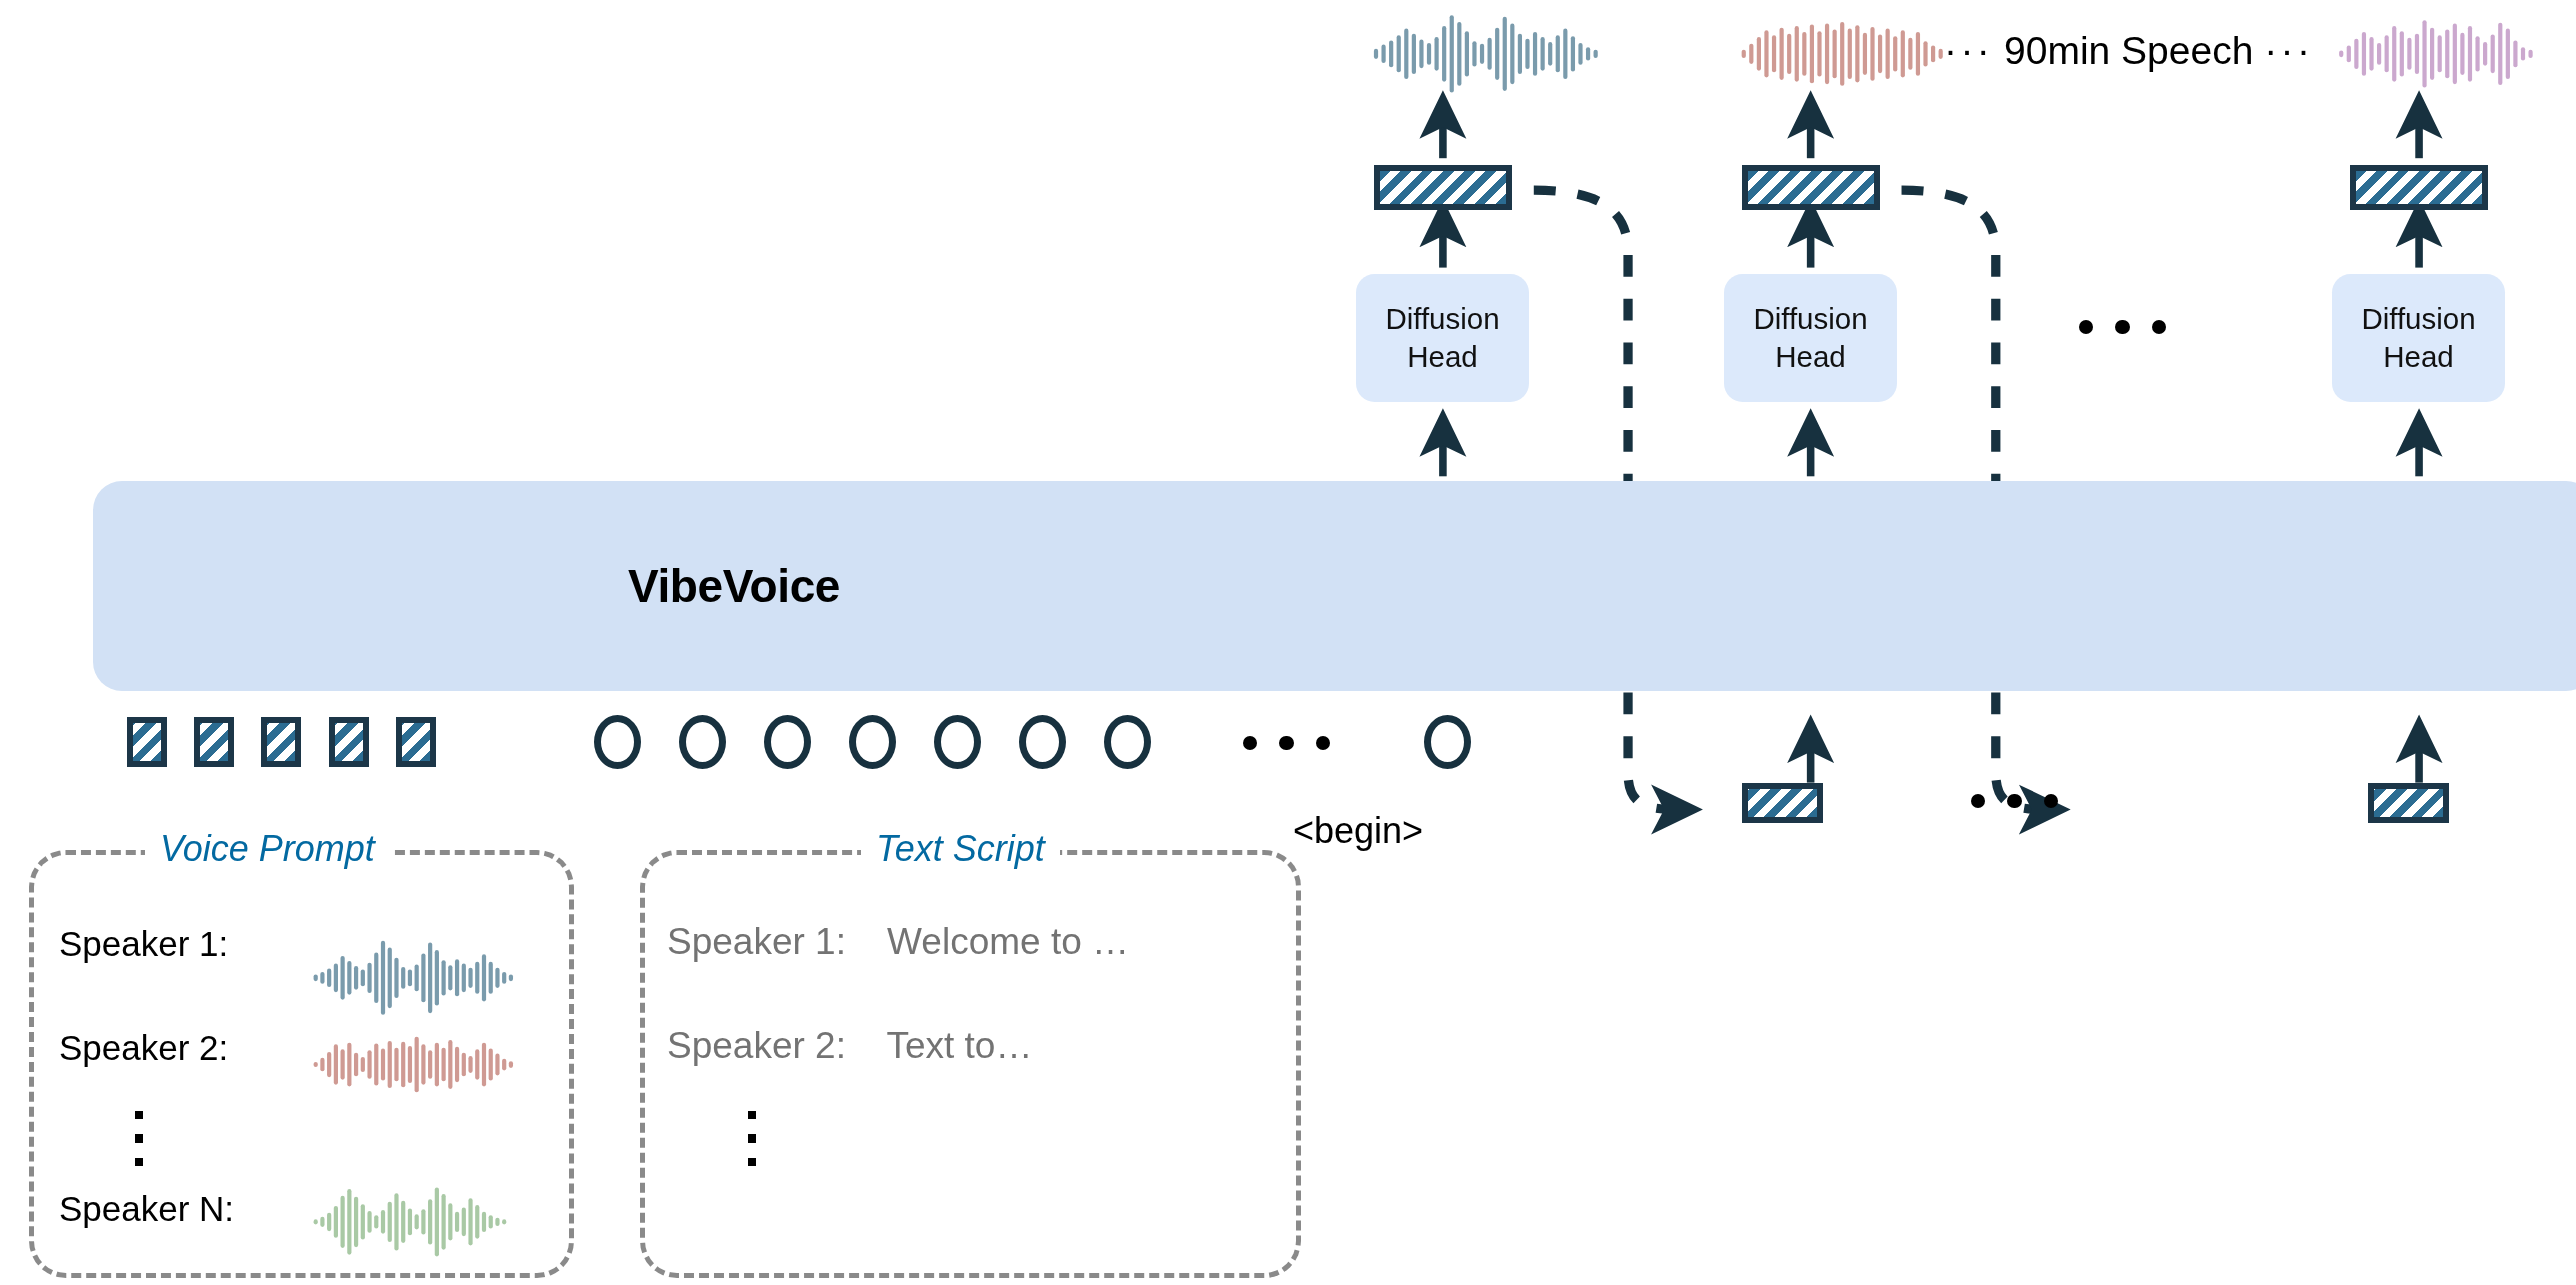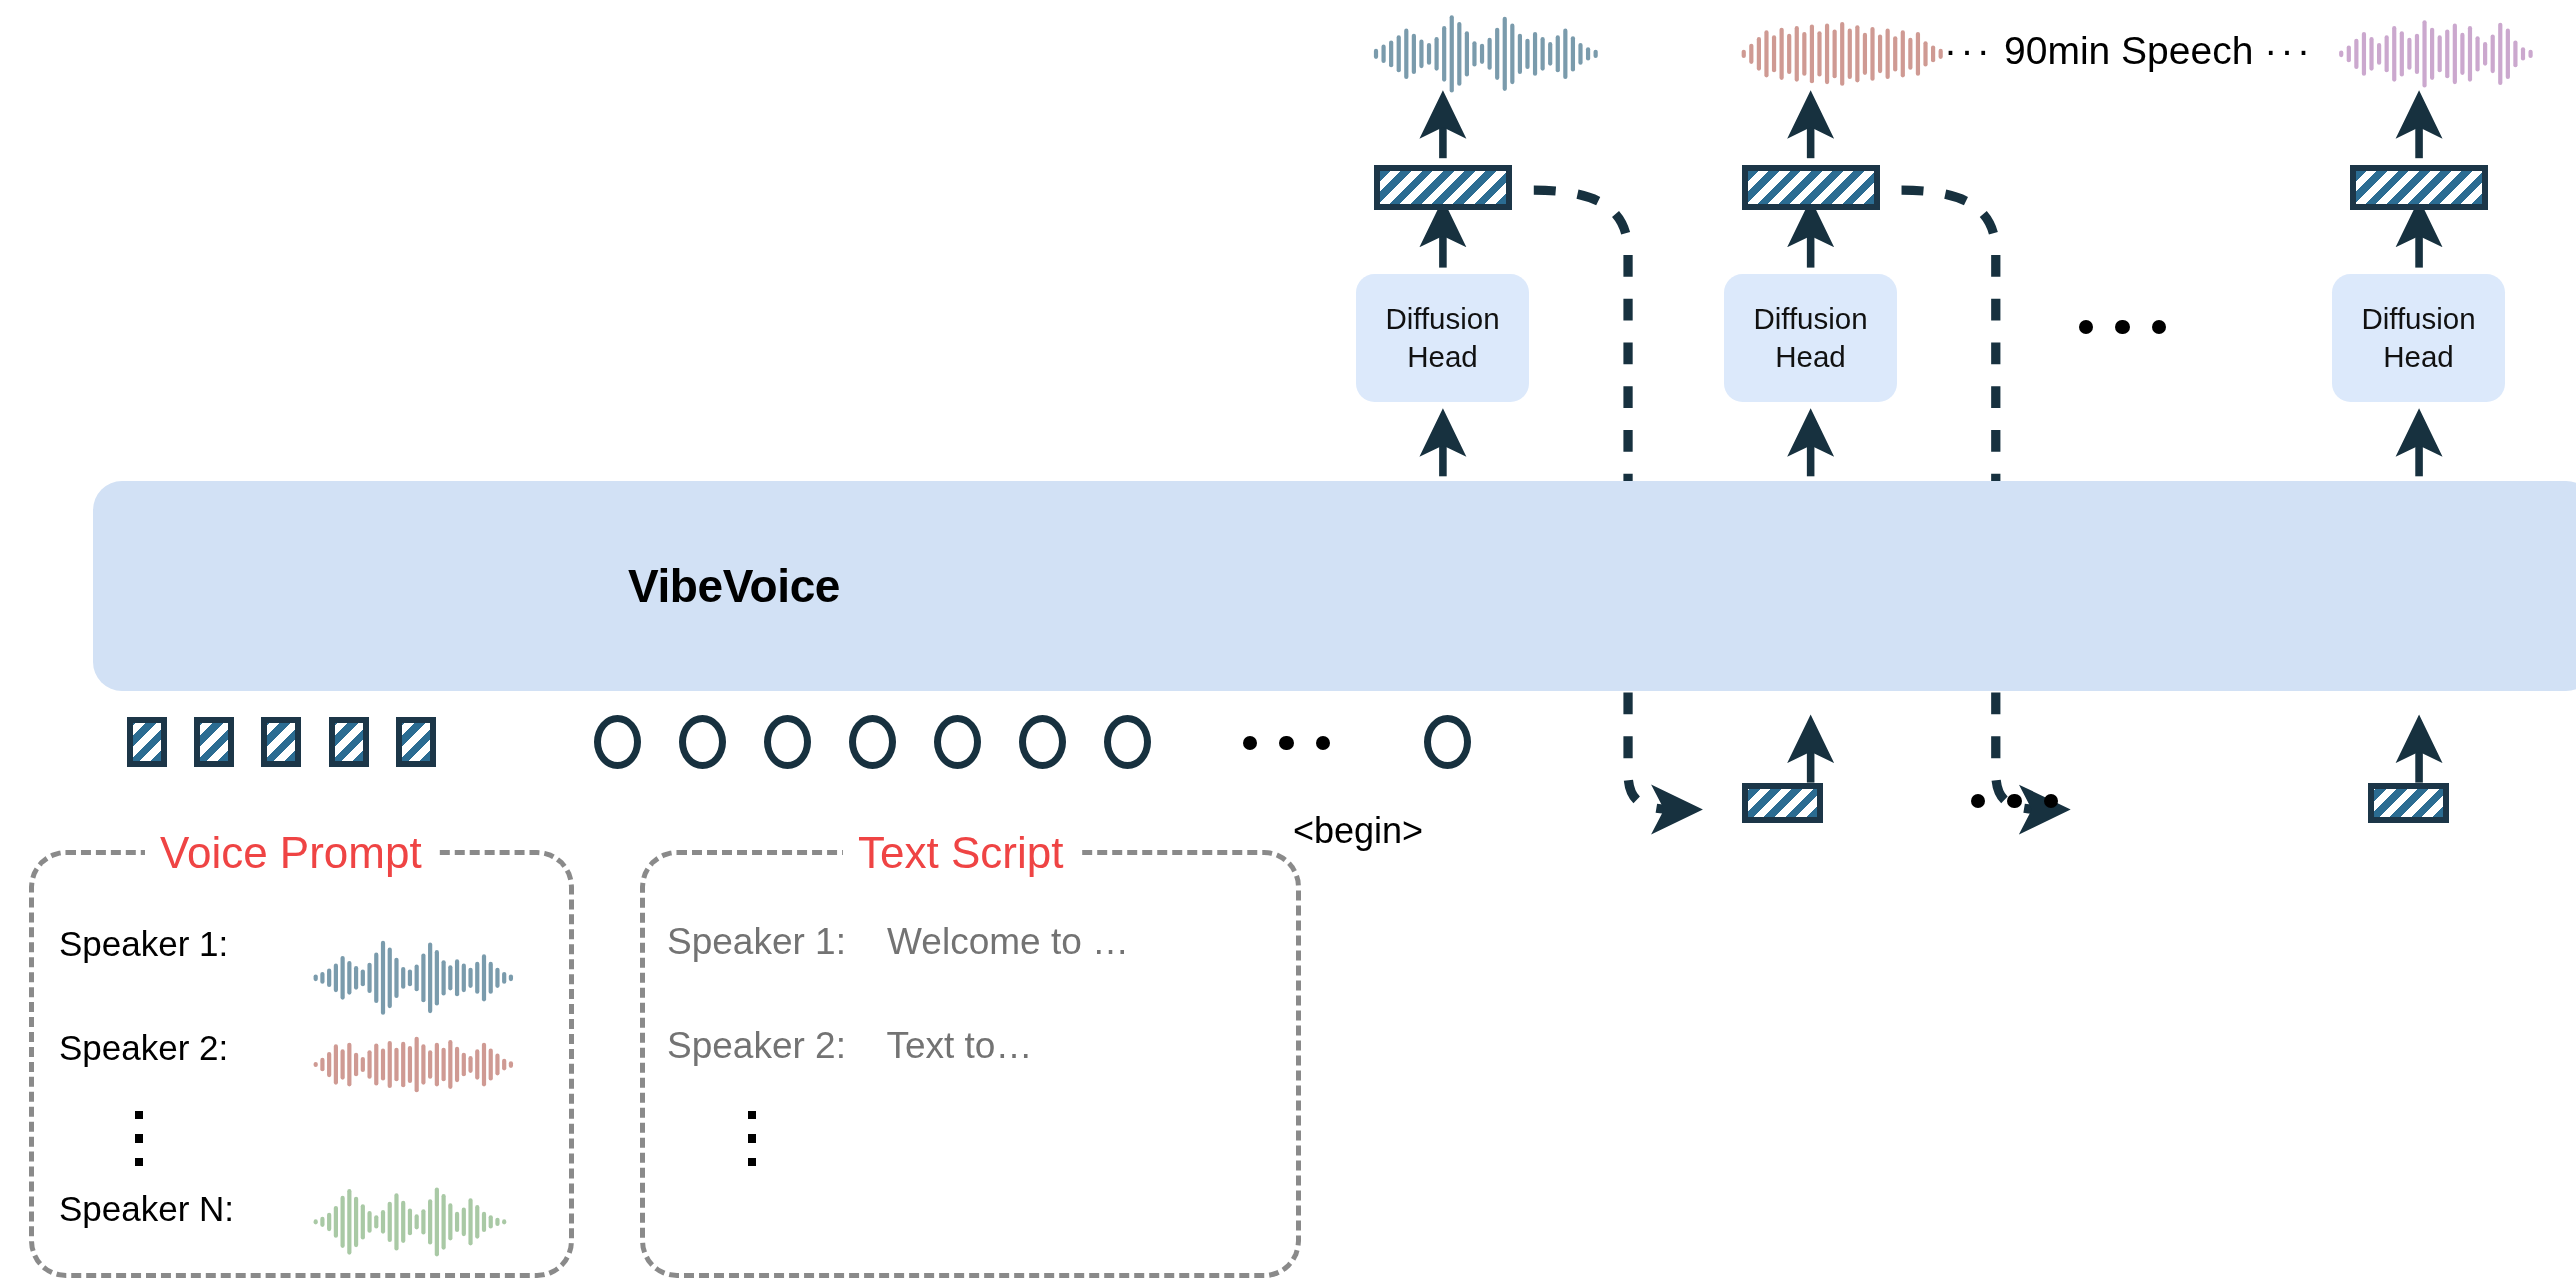--- a/index.html
+++ b/index.html
@@ -118,25 +118,26 @@
   
   .dash-box {
     border: 5.9px dashed #8a8a8a;
     border-radius: 37px;
     box-sizing: border-box;
     z-index: 2;
   }
   .dash-box-title {
     position: absolute;
     background: #ffffff;
-    font-size: 44px;
-    color: #ef4444;
+    font-size: 36px;
+    color: #0369a1;
     padding: 0 15px;
     white-space: nowrap;
     z-index: 3;
+    font-style: italic;
   }
 
   
   .speaker-label {
     font-size: 35px;
     color: #000;
     white-space: nowrap;
     z-index: 3;
   }
   .script-line {
@@ -505,21 +506,21 @@
   <div class="abs speaker-label" style="left:40px; top:924px;">Speaker 1:</div>
   <div class="abs speaker-label" style="left:40px; top:1028px;">Speaker 2:</div>
   <div class="abs vdots" style="left:116px; top:1111px;">
     <span></span>
       <span></span>
       <span></span>
   </div>
   <div class="abs speaker-label" style="left:40px; top:1189px;">Speaker N:</div>
 
   <div class="abs dash-box" style="left:621px; top:850px; width:661px; height:428px;"></div>
-  <div class="dash-box-title" style="left:824px; top:828px;">Text Script</div>
+  <div class="dash-box-title" style="left:842px; top:828px;">Text Script</div>
 
   <div class="abs script-line" style="left:648px; top:921px;">
     <span>Speaker 1:</span>
     <span>&nbsp;&nbsp;</span>
     <span>Welcome to …</span>
   </div>
   <div class="abs script-line" style="left:648px; top:1025px;">
     <span>Speaker 2:</span>
     <span>&nbsp;&nbsp;</span>
     <span>Text to…</span>

